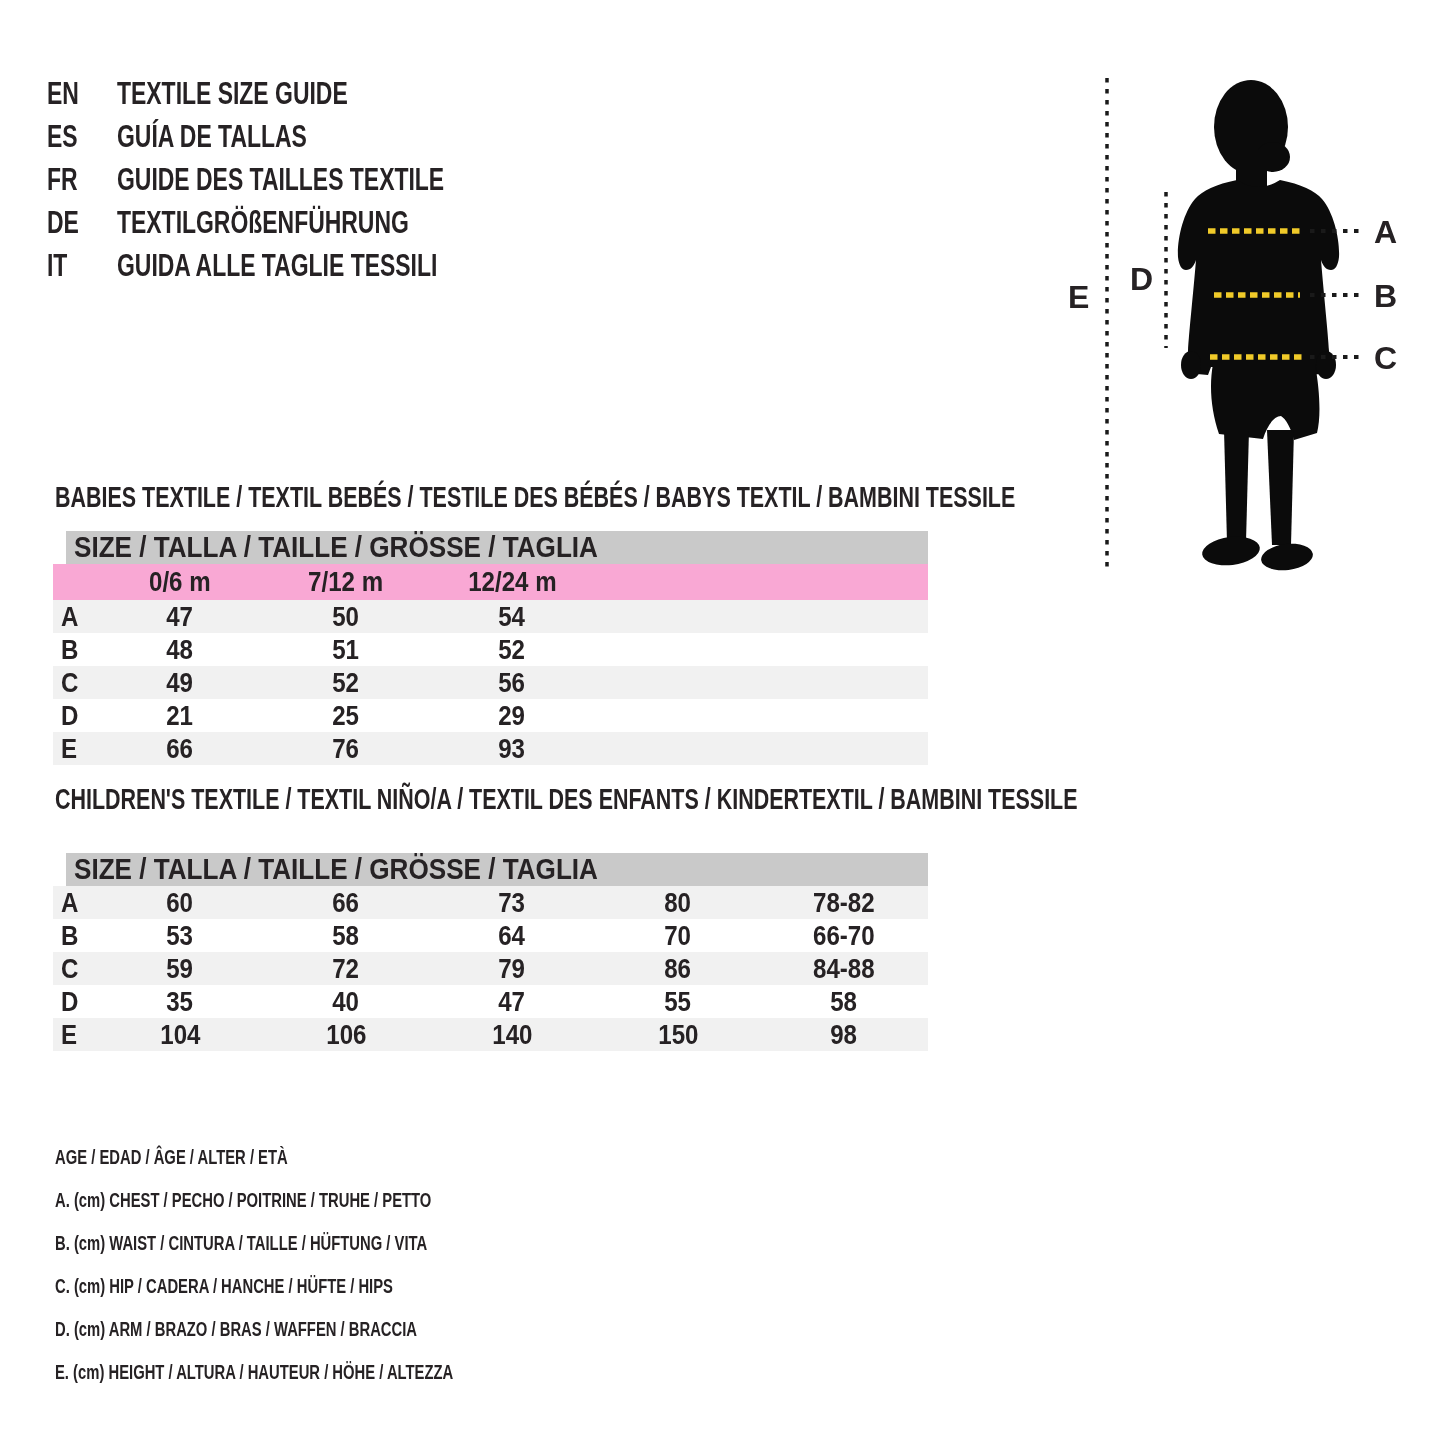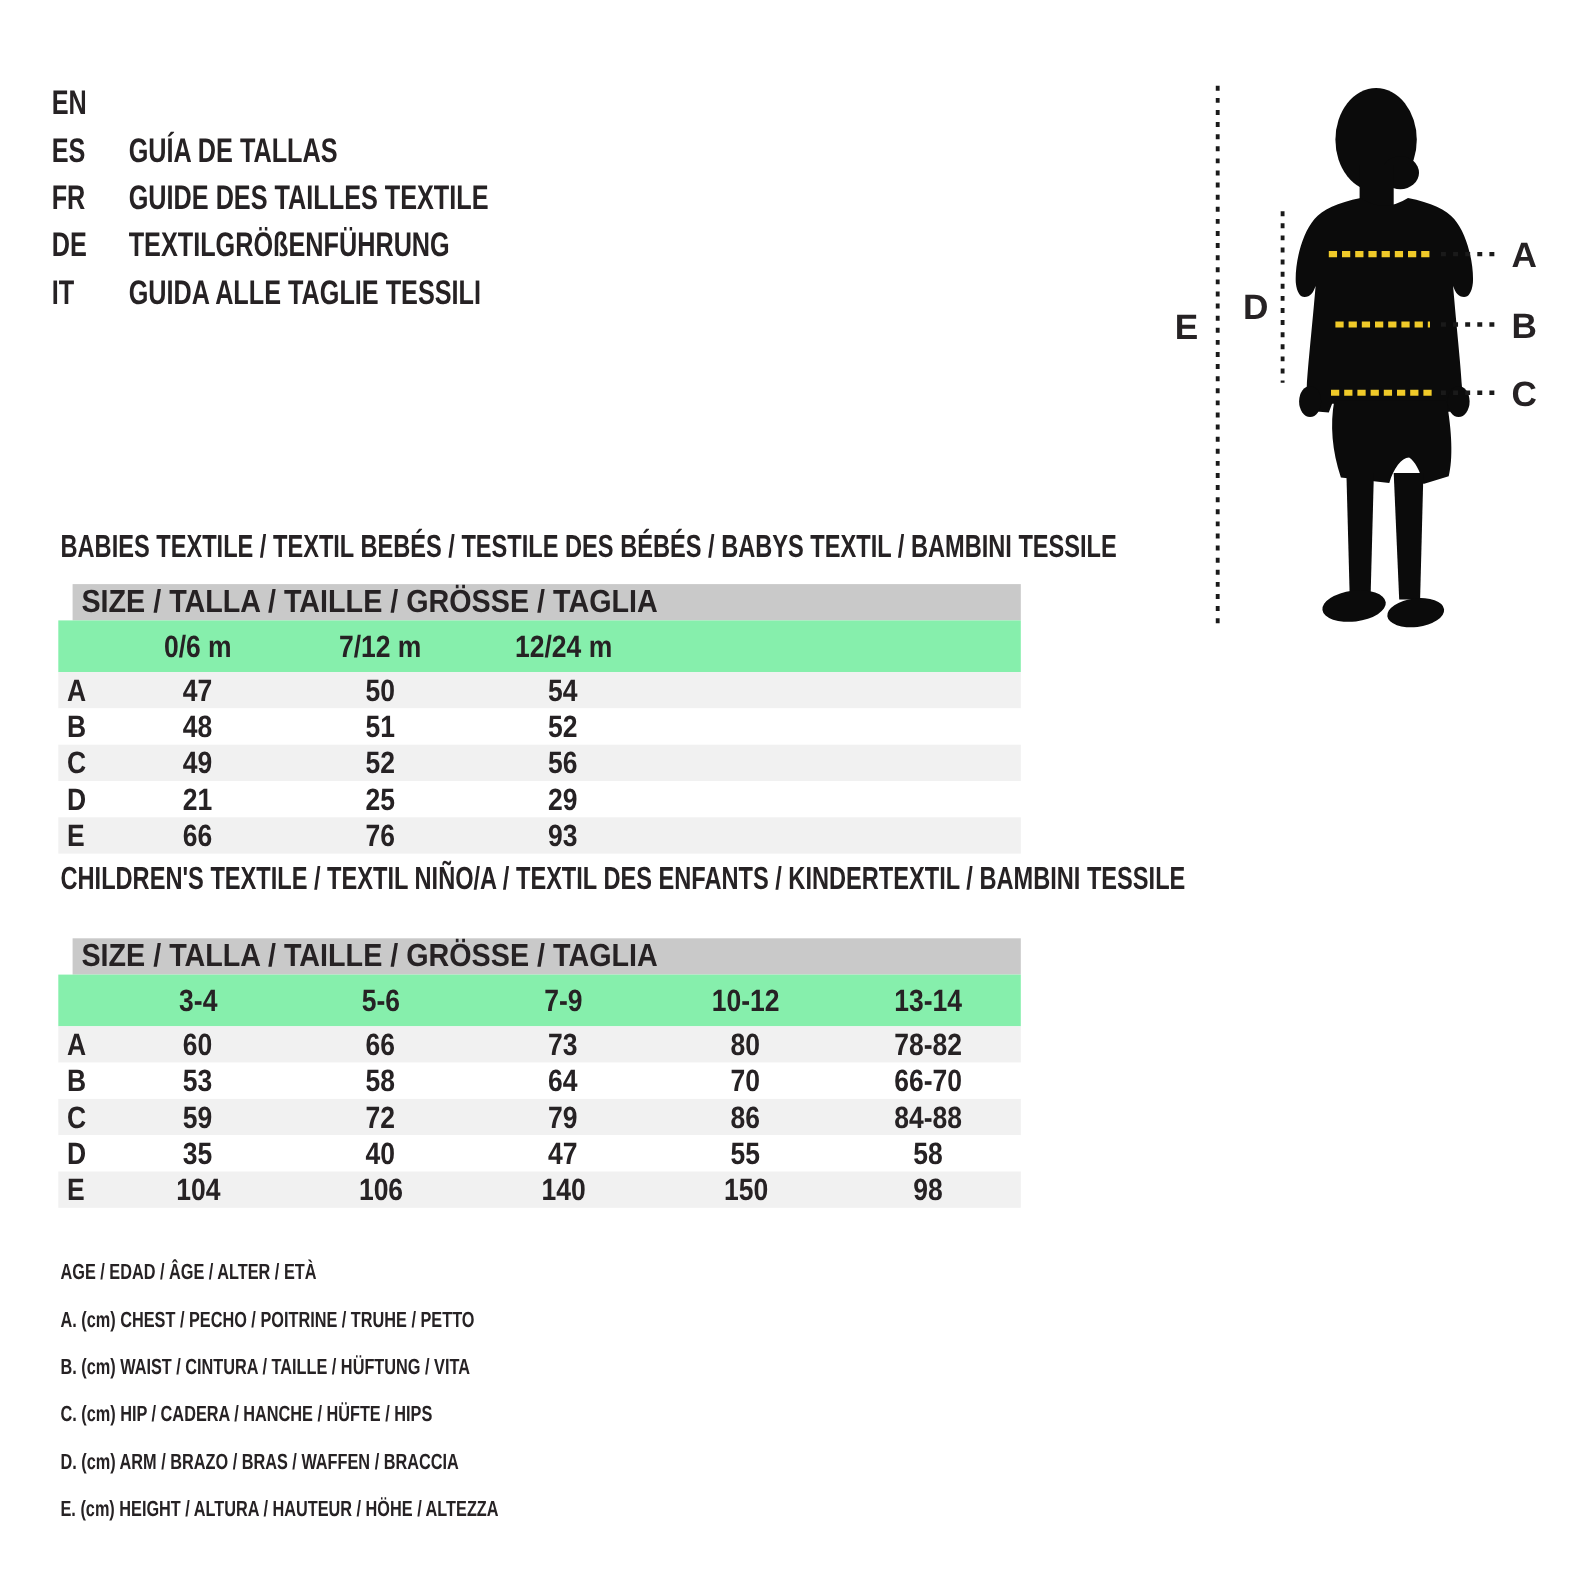--- a/index.html
+++ b/index.html
@@ -33,39 +33,40 @@
   .title-children { top: 784px; }
 
   
   .size-table { position: absolute; left: 53px; width: 875px; font-weight: bold; font-size: 28px; }
   .table-babies { top: 531px; }
   .table-children { top: 853px; }
   .size-bar { height: 33px; line-height: 33px; background: #c9c9c9; padding-left: 8px; font-size: 29px; margin-left: 13px; }
   .col-head, .data-row { display: grid; align-items: center; }
   .grid3 { grid-template-columns: 44px 166px 166px 166px 1fr; }
   .grid5 { grid-template-columns: 44px 166px 166px 166px 166px 166px 1fr; }
-  .col-head { height: 47px; background: #86efac; }
+  .col-head { height: 36px; background: #f9a8d4; }
   .data-row { height: 33px; }
   .row-alt { background: #f1f1f1; }
   .row-plain { background: #ffffff; }
   .cell-letter { padding-left: 8px; text-align: left; }
   .cell-val, .cell-colhead { text-align: center; }
 
   
   .legend-block { position: absolute; left: 55px; top: 1136px; }
   .legend-line { height: 43px; line-height: 43px; font-size: 20px; font-weight: bold; white-space: nowrap; }
 </style>
 </head>
 <body>
 
 <div class="page">
 
   <div class="lang-block">
     <div class="lang-row">
       <span class="lang-code"><span class="sx sx74">EN</span></span>
+      <span><span class="sx sx74">TEXTILE SIZE GUIDE</span></span>
     </div>
     <div class="lang-row">
       <span class="lang-code"><span class="sx sx74">ES</span></span>
       <span><span class="sx sx74">GUÍA DE TALLAS</span></span>
     </div>
     <div class="lang-row">
       <span class="lang-code"><span class="sx sx74">FR</span></span>
       <span><span class="sx sx74">GUIDE DES TAILLES TEXTILE</span></span>
     </div>
     <div class="lang-row">
@@ -184,29 +185,20 @@
   </div>
 
   <div class="section-title title-children">
     <span class="sx sx74">CHILDREN'S TEXTILE / TEXTIL NIÑO/A / TEXTIL DES ENFANTS / KINDERTEXTIL / BAMBINI TESSILE</span>
   </div>
 
   <div class="size-table table-children">
     <div class="size-bar">
       <span class="sx sx90">SIZE / TALLA / TAILLE / GRÖSSE / TAGLIA</span>
     </div>
-    <div class="col-head grid5">
-      <span class="cell-letter"></span>
-      <span class="cell-colhead"><span class="sxc">3-4</span></span>
-      <span class="cell-colhead"><span class="sxc">5-6</span></span>
-      <span class="cell-colhead"><span class="sxc">7-9</span></span>
-      <span class="cell-colhead"><span class="sxc">10-12</span></span>
-      <span class="cell-colhead"><span class="sxc">13-14</span></span>
-      <span></span>
-    </div>
     <div class="data-row grid5 row-alt">
       <span class="cell-letter"><span class="sxl">A</span></span>
       <span class="cell-val"><span class="sxc">60</span></span>
       <span class="cell-val"><span class="sxc">66</span></span>
       <span class="cell-val"><span class="sxc">73</span></span>
       <span class="cell-val"><span class="sxc">80</span></span>
       <span class="cell-val"><span class="sxc">78-82</span></span>
       <span></span>
     </div>
     <div class="data-row grid5 row-plain">

